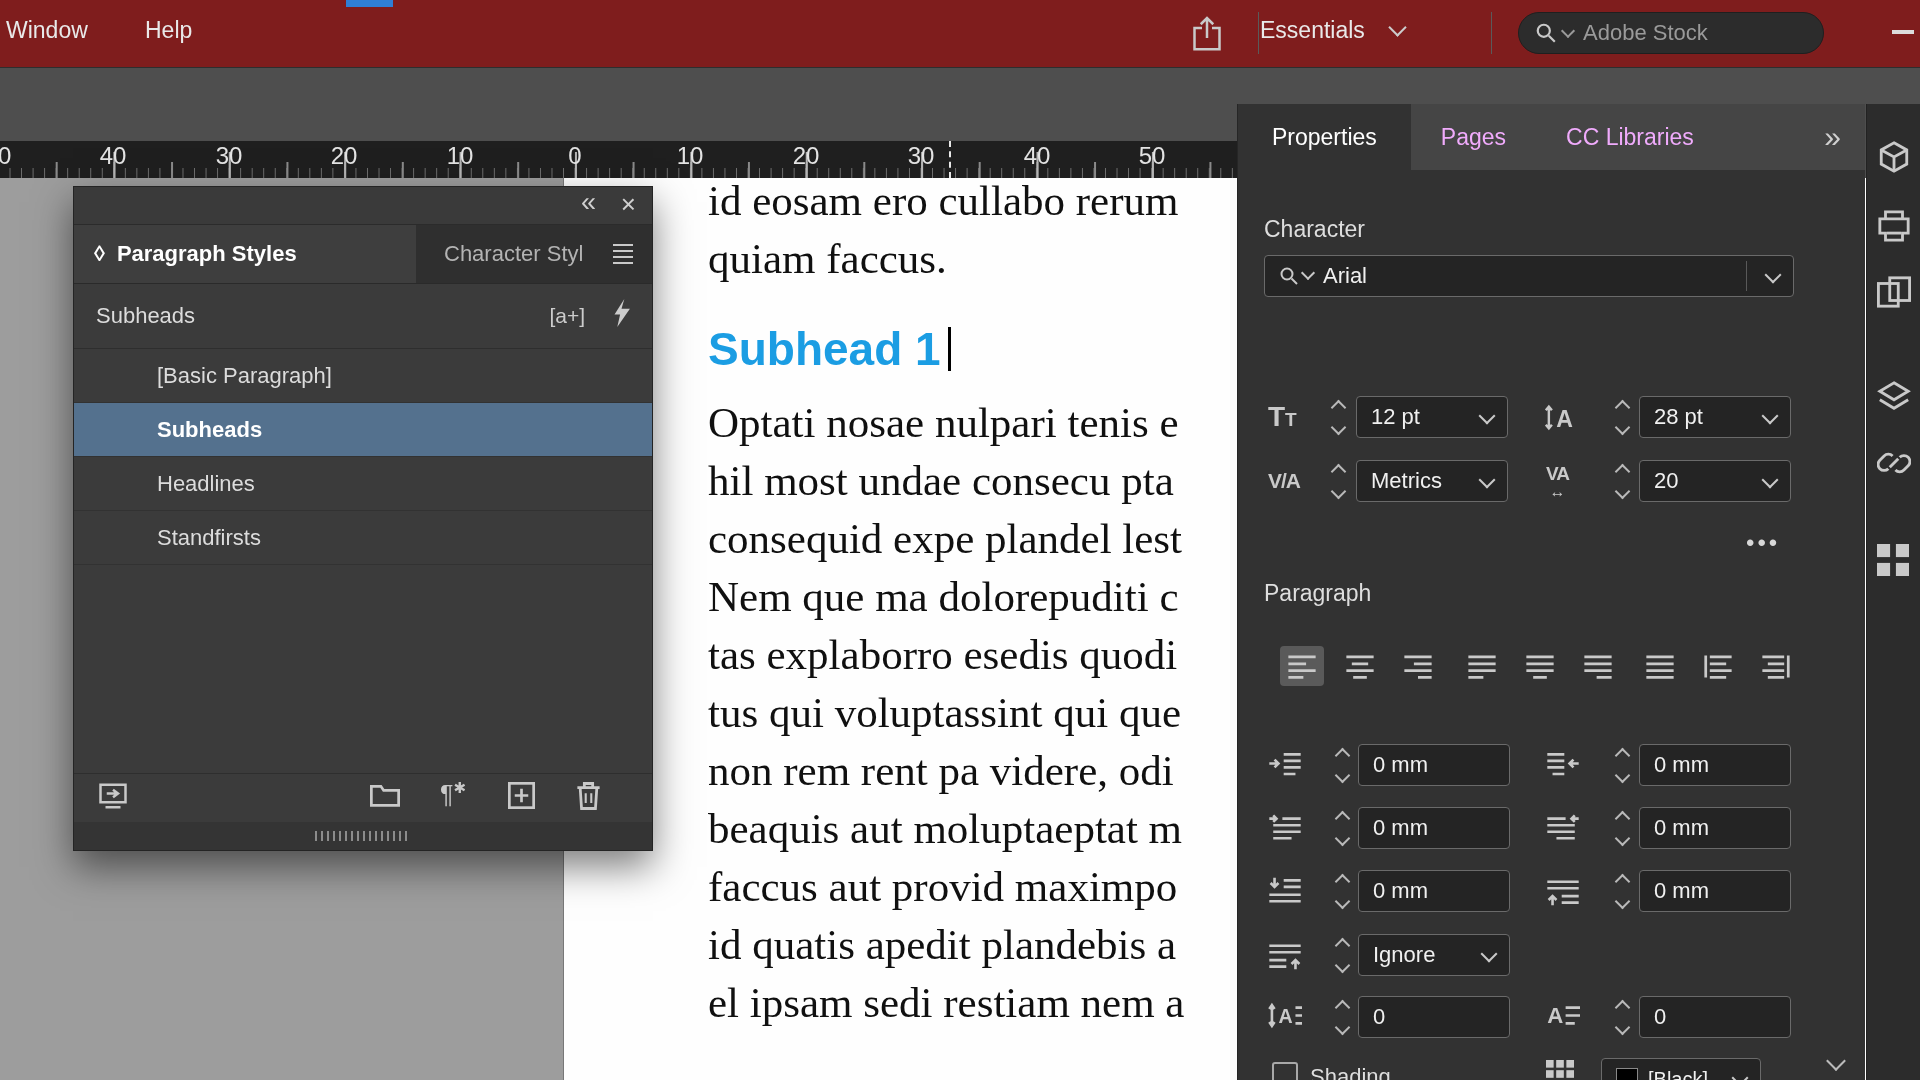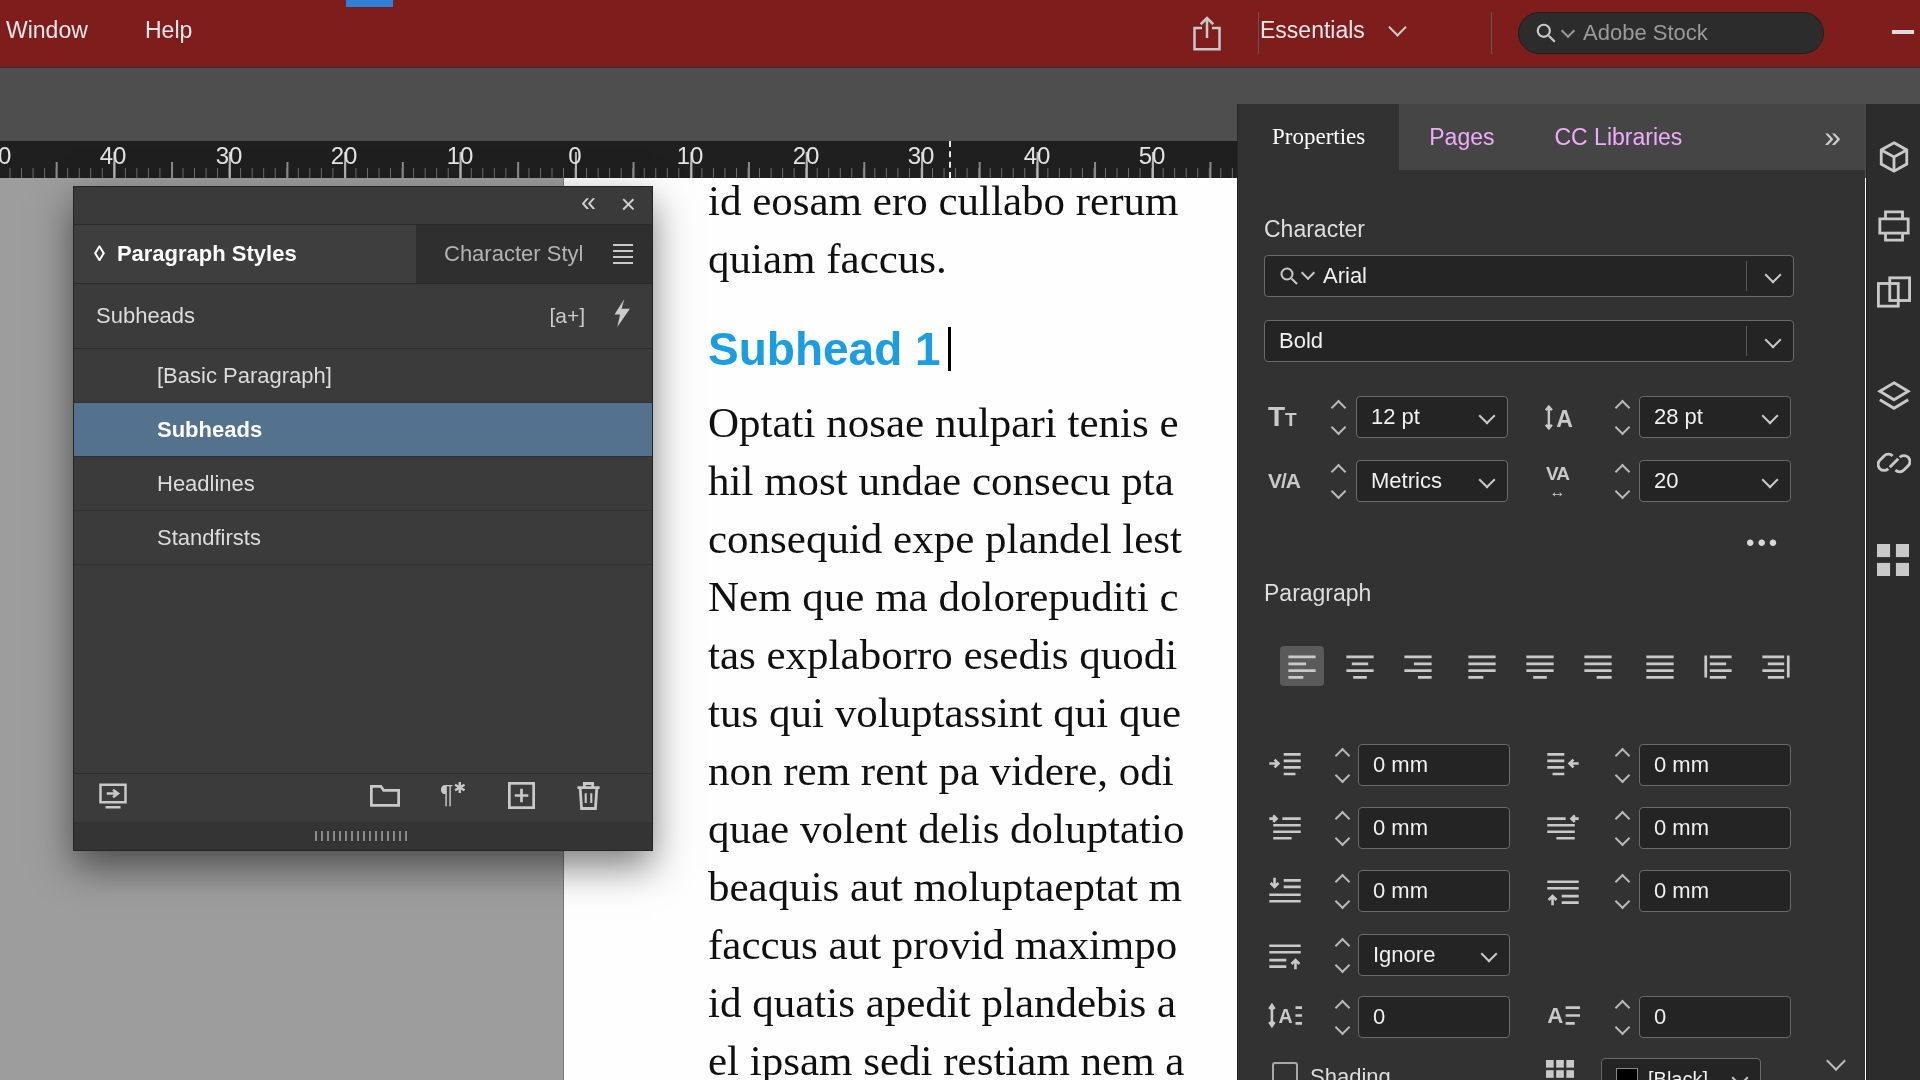--- a/index.html
+++ b/index.html
@@ -61,21 +61,21 @@
   .ptools .ic{position:absolute;top:8px;cursor:pointer;}
   .grip{position:absolute;left:0;right:0;bottom:0;height:28px;background:#343434;}
   .gripdots{position:absolute;left:50%;top:9px;transform:translateX(-50%);width:96px;height:10px;
             background:repeating-linear-gradient(90deg,#8b8b8b 0 2px,transparent 2px 6px);}
 
   
   #props{position:absolute;left:1237px;top:104px;width:628px;height:976px;background:#323232;
          border-left:1px solid #262626;color:#e4e4e4;overflow:hidden;box-sizing:border-box;}
   .proptabs{height:66px;background:#454545;display:flex;align-items:stretch;font-size:23px;}
   .proptab{display:flex;align-items:center;padding:0 30px;color:#f0abfc;cursor:pointer;}
-  .proptab.active{background:#323232;color:#fff;padding:0 34px;font-family:Liberation Serif, serif;}
+  .proptab.active{background:#323232;color:#fff;padding:0 34px;}
   .chevmore{margin-left:auto;display:flex;align-items:center;padding-right:24px;color:#cfcfcf;font-size:30px;cursor:pointer;}
   .plabel{position:absolute;font-size:23px;color:#dedede;}
   .fld{position:absolute;height:42px;box-sizing:border-box;background:#242424;border:1px solid #6a6a6a;
        border-radius:4px;display:flex;align-items:center;padding:0 14px;font-size:22px;color:#f0f0f0;}
   .fchev{position:absolute;right:14px;top:13px;width:10px;height:10px;border-right:2px solid #c9c9c9;
          border-bottom:2px solid #c9c9c9;transform:rotate(45deg);}
   .fsep{position:absolute;right:46px;top:5px;bottom:5px;width:1px;background:#595959;}
   .stp{position:absolute;width:24px;height:42px;display:flex;flex-direction:column;align-items:center;
        justify-content:center;gap:9px;cursor:pointer;}
   .stp i{display:block;width:9px;height:9px;}
@@ -113,21 +113,20 @@
     <div>quiam faccus.</div>
     <div id="subhead"><span>Subhead 1</span><span class="caret"></span></div>
     <div id="bodytext">
       <div>Optati nosae nulpari tenis e</div>
       <div>hil most undae consecu pta</div>
       <div>consequid expe plandel lest</div>
       <div>Nem que ma dolorepuditi c</div>
       <div>tas explaborro esedis quodi</div>
       <div>tus qui voluptassint qui que</div>
       <div>non rem rent pa videre, odi</div>
-      <div>quae volent delis doluptatio</div>
       <div>beaquis aut moluptaeptat m</div>
       <div>faccus aut provid maximpo</div>
       <div>id quatis apedit plandebis a</div>
       <div>el ipsam sedi restiam nem a</div>
     </div>
   </div>
 
   <div id="ruler">
     <span class="rlabel" style="left:-2px">50</span>
     <span class="rlabel" style="left:113px">40</span>
@@ -258,25 +257,20 @@
       <svg width="20" height="20" viewBox="0 0 20 20" style="margin-right:6px">
           <circle class="ik" cx="8" cy="8" r="5.5"></circle>
           <path class="ik" d="M12.5 12.5L18 18"></path>
         </svg>
       <span style="display:inline-block;width:8px;height:8px;border-right:2px solid #c9c9c9;border-bottom:2px solid #c9c9c9;transform:rotate(45deg);margin:-6px 10px 0 -2px"></span>
       <span>Arial</span>
       <span class="fsep"></span>
         <span class="fchev"></span>
     </div>
 
-    <div class="fld" style="left:26px;top:216px;width:530px">
-      <span>Bold</span>
-      <span class="fsep"></span>
-        <span class="fchev"></span>
-    </div>
 
     <span class="ttico" style="left:30px;top:292px">T<span class="t2">T</span></span>
     <div class="stp" style="left:88px;top:292px">
         <i class="u"></i>
         <i class="d"></i>
       </div>
     <div class="fld" style="left:118px;top:292px;width:152px">
       <span>12 pt</span>
         <span class="fchev"></span>
     </div>

